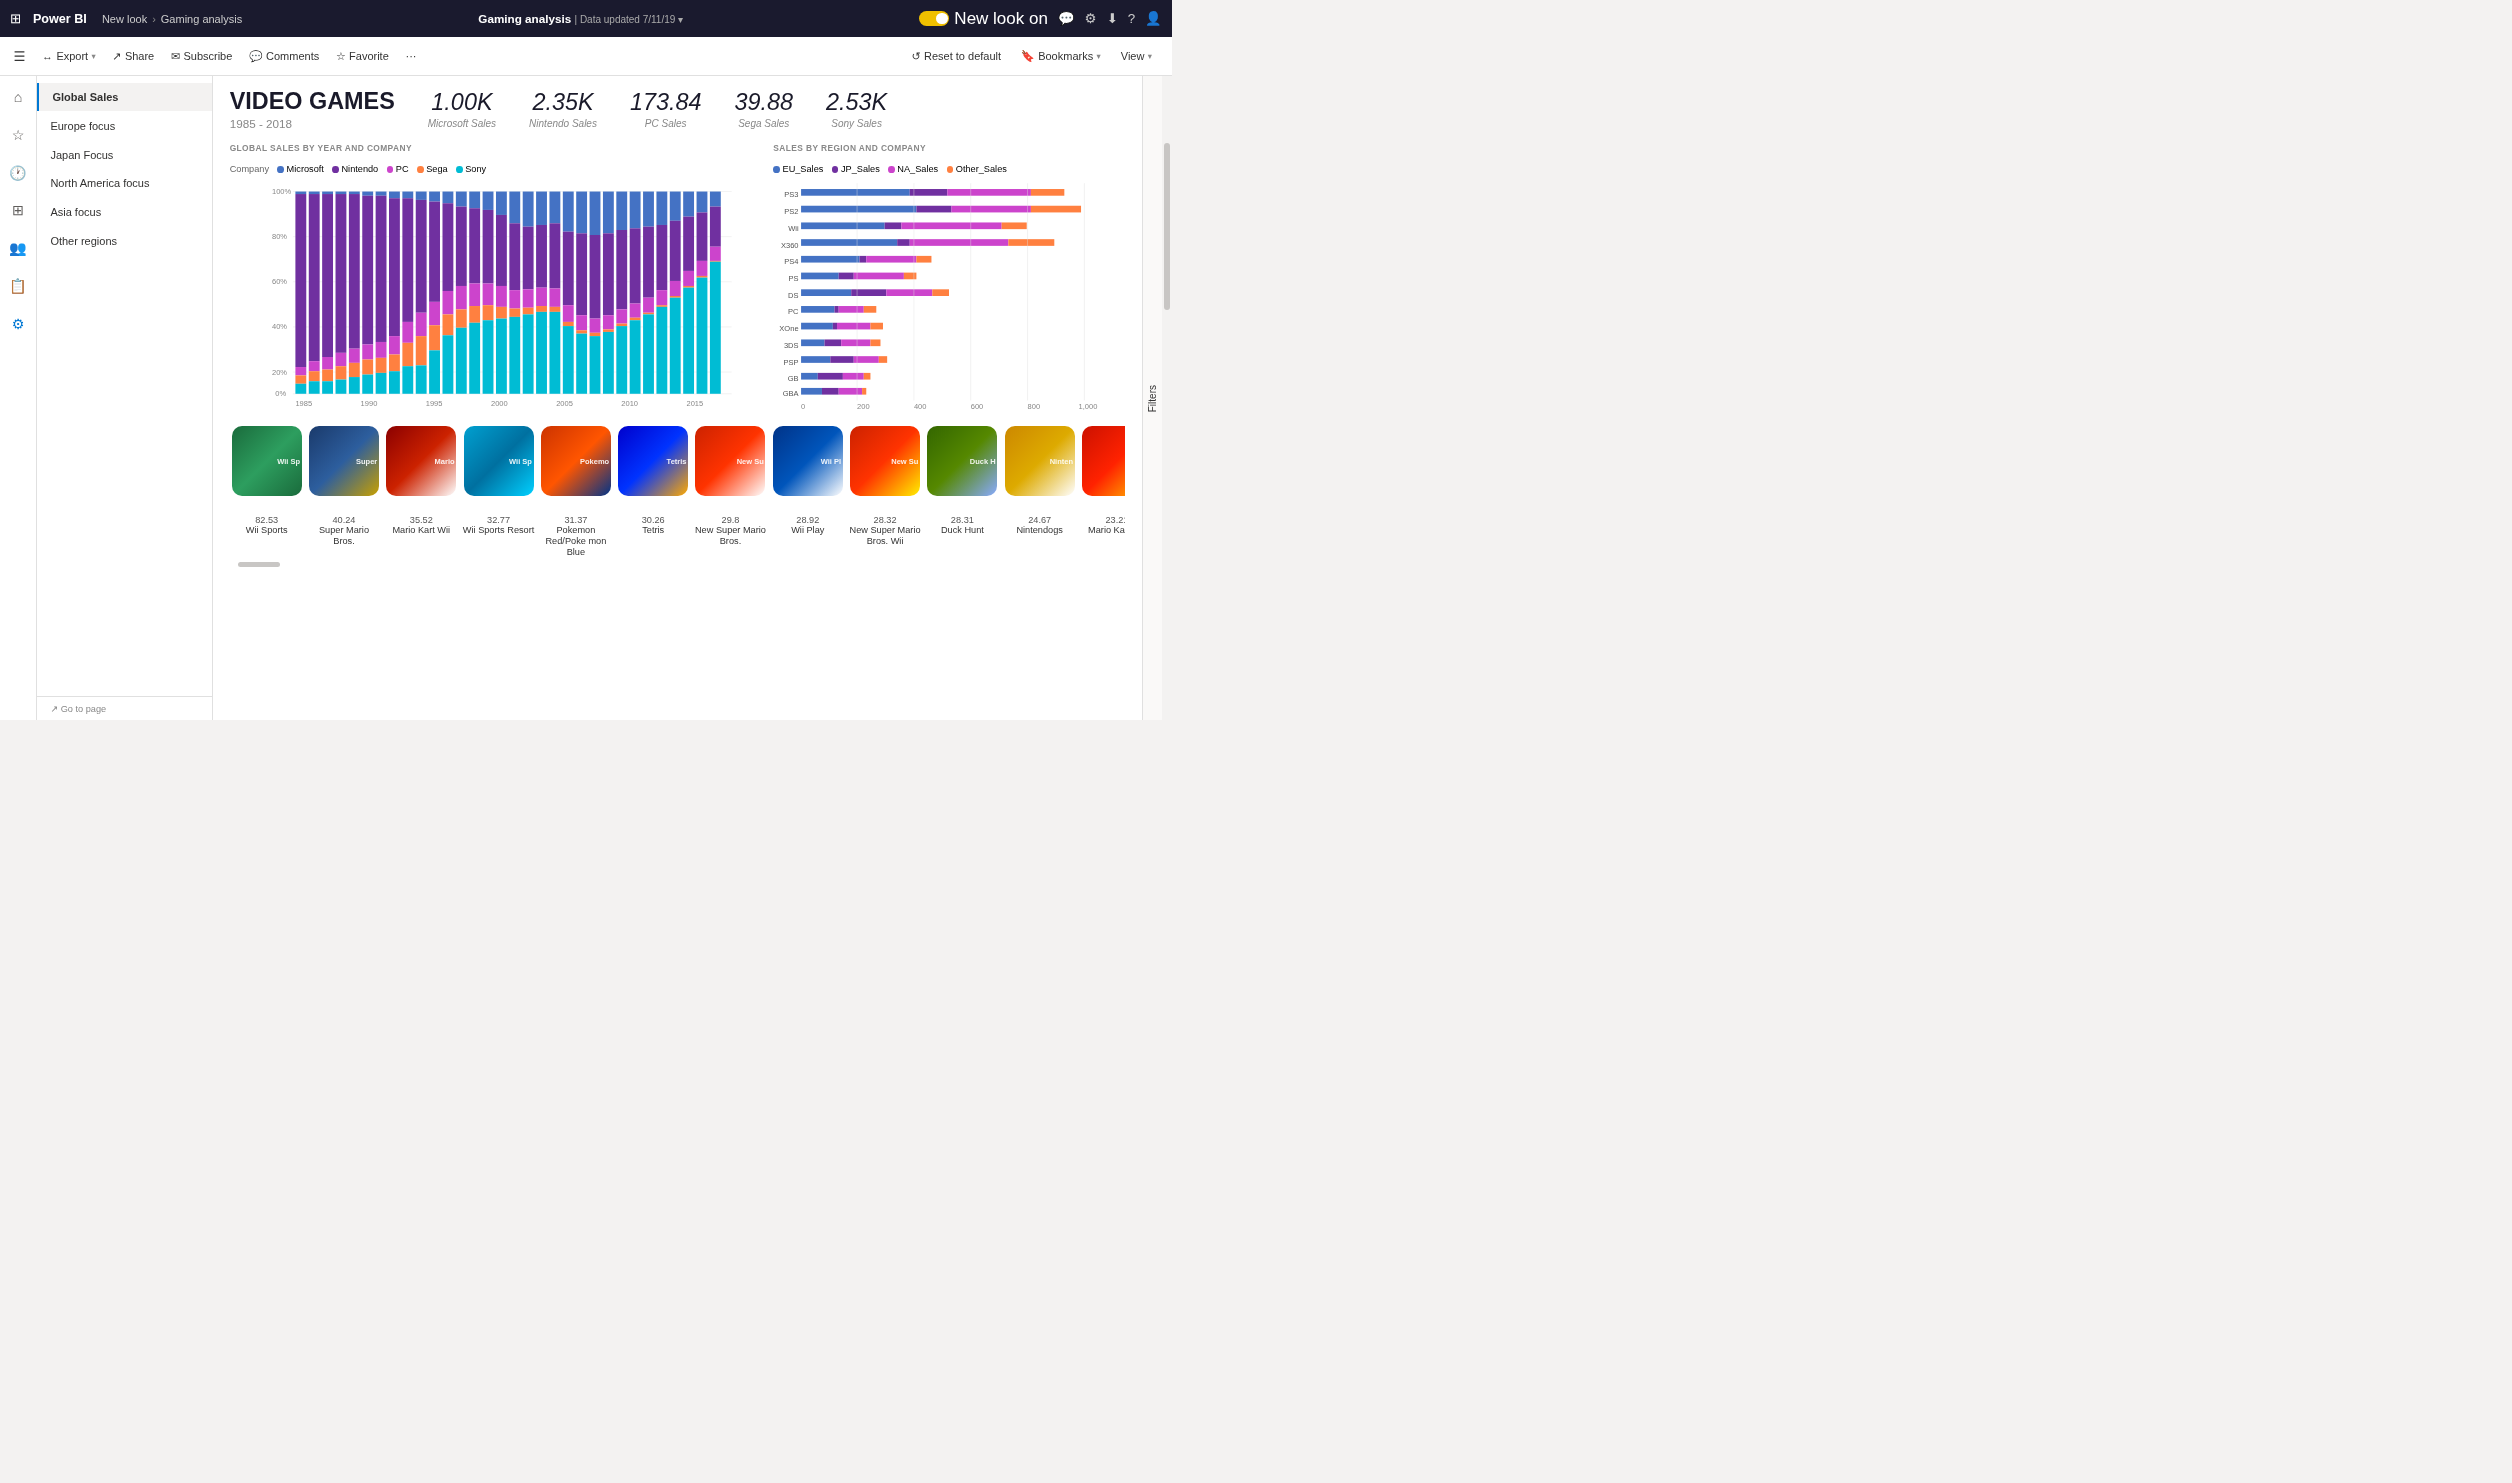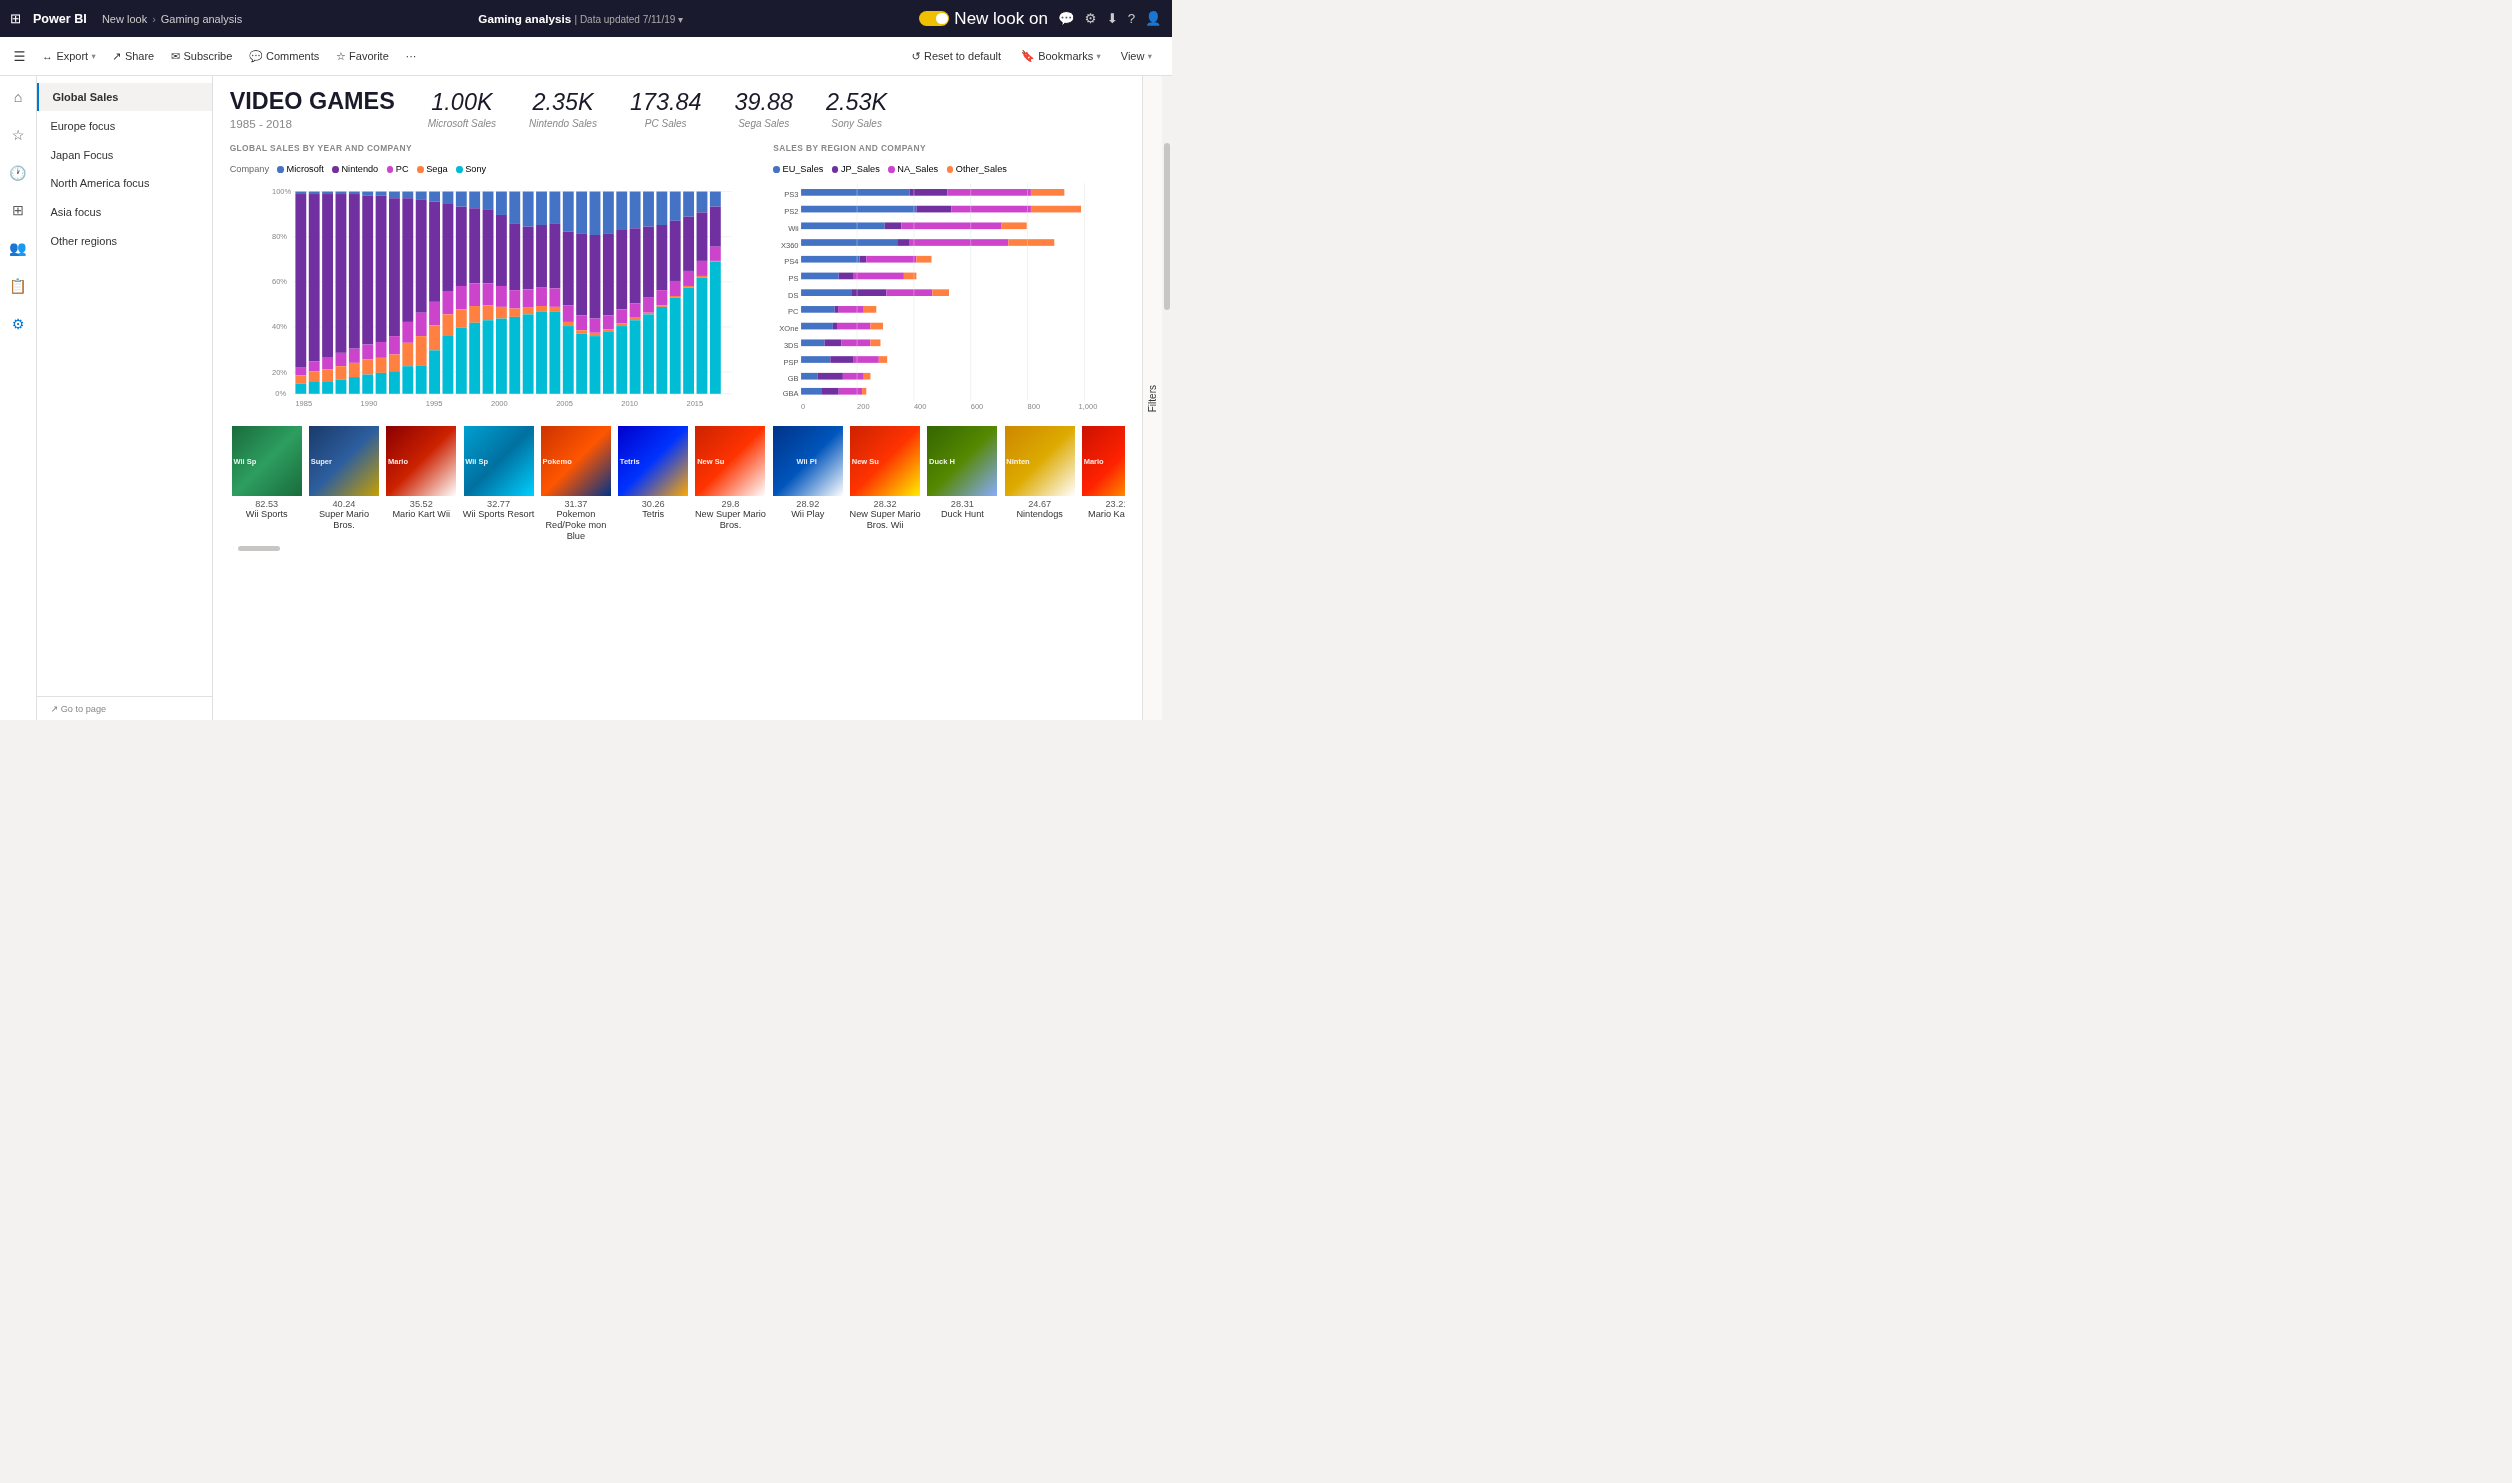--- a/index.html
+++ b/index.html
@@ -91,25 +91,25 @@
     .legend-item { display: flex; align-items: center; gap: 2.5px; }
     .legend-dot { width: 6.7px; height: 6.7px; border-radius: 50%; }
 
     
     .hbar-chart { width: 352px; flex-shrink: 0; }
 
     
     .thumbnails-row { display: flex; gap: 3.3px; overflow-x: hidden; margin-top: 6.7px; }
     .game-thumb { display: flex; flex-direction: column; align-items: center; width: 74px; flex-shrink: 0; }
     .game-img {
-      width: 70px; height: 70px; border-radius: 0; overflow: hidden;
-      background: #ddd; display: flex; align-items: center; justify-content: flex-start;
+      width: 70px; height: 70px; border-radius: 10px; overflow: hidden;
+      background: #ddd; display: flex; align-items: center; justify-content: flex-end;
       font-size: 6.7px; color: #666; font-weight: bold;
     }
-    .game-score { font-size: 9.2px; color: #555; margin-top: 3px; }
+    .game-score { font-size: 9.2px; color: #555; margin-top: 19px; }
     .game-name { font-size: 9.2px; color: #333; text-align: center; line-height: 1.2; }
 
     
     .filters-panel {
       width: 20px; background: #faf9f8; border-left: 0.8px solid #e0e0e0;
       display: flex; align-items: center; justify-content: center; flex-shrink: 0;
     }
     .filters-label { writing-mode: vertical-rl; font-size: 10px; color: #333; transform: rotate(180deg); }
 
     

